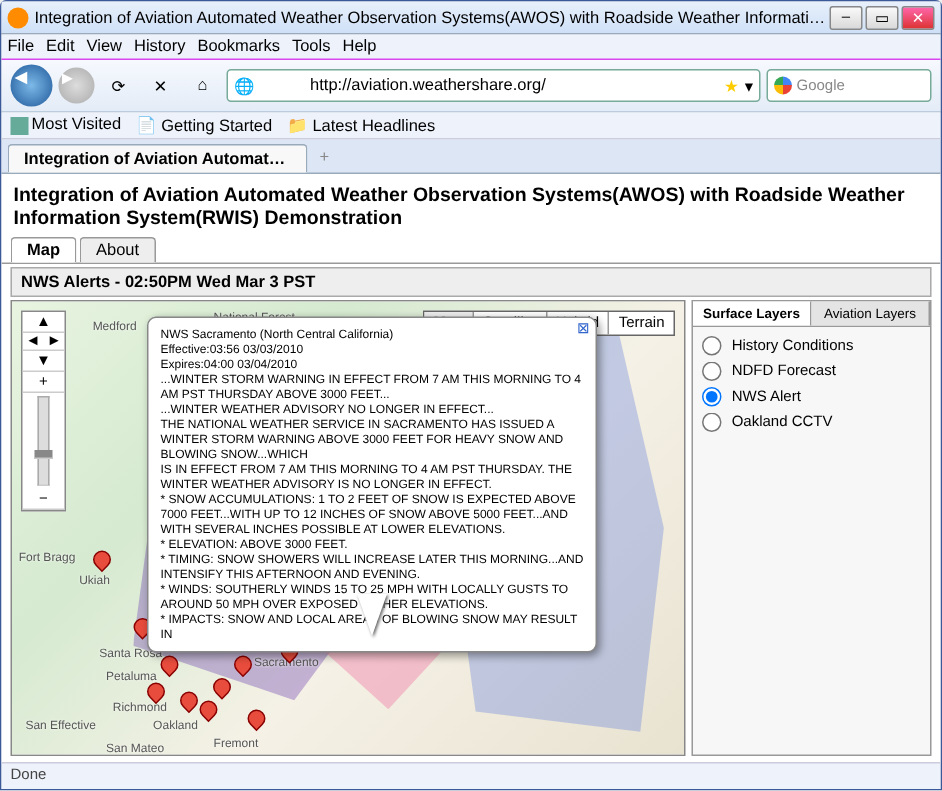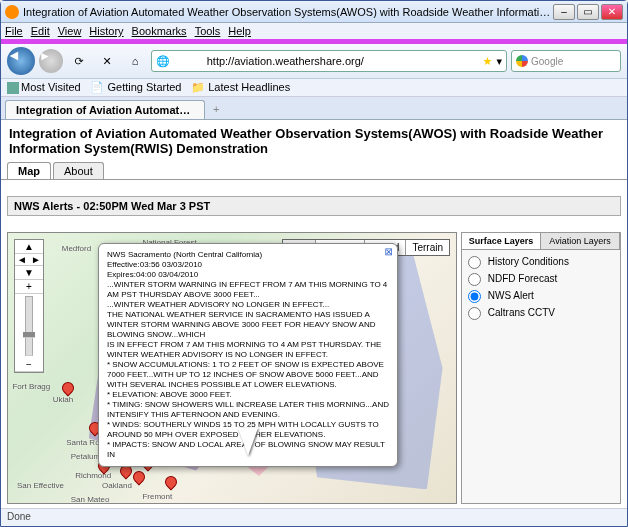--- a/index.html
+++ b/index.html
@@ -6,21 +6,21 @@
 body { font-family: "Segoe UI", Tahoma, sans-serif; font-size: 11px; width: 628px; height: 527px; overflow: hidden; background: #f0f0f0; }
 
 .window { border: 1px solid #3b5998; border-radius: 4px 4px 0 0; display: flex; flex-direction: column; height: 100%; }
 .titlebar { background: linear-gradient(#e8f0fb,#cfe0f7); height: 22px; display: flex; align-items: center; padding: 0 4px; border-bottom: 1px solid #9ab; }
 .titlebar-icon { width: 14px; height: 14px; background: #ff8c00; border-radius: 50%; margin-right: 4px; }
 .titlebar-text { flex: 1; font-size: 11px; color: #000; white-space: nowrap; overflow: hidden; text-overflow: ellipsis; }
 .win-btns { display: flex; gap: 2px; }
 .win-btn { width: 22px; height: 16px; background: linear-gradient(#f9f9f9,#d9d9d9); border: 1px solid #888; border-radius: 2px; font-size: 10px; display: flex; align-items: center; justify-content: center; }
 .win-btn.close { background: linear-gradient(#f6a,#d33); color: #fff; }
 
-.menubar { background: #eef2fa; padding: 2px 4px; display: flex; gap: 8px; font-size: 11px; border-bottom: 5px solid #d946ef; text-decoration: underline; }
+.menubar { background: #eef2fa; padding: 2px 4px; display: flex; gap: 8px; font-size: 11px; border-bottom: 1px solid #d946ef; }
 .menubar span { cursor: default; }
 
 .navbar { background: linear-gradient(#f6f9fe,#e4ecf7); padding: 3px 6px; display: flex; align-items: center; gap: 4px; border-bottom: 1px solid #bcd; }
 .nav-btn { width: 24px; height: 24px; border-radius: 4px; display: flex; align-items: center; justify-content: center; }
 .back-btn { background: radial-gradient(#7db9e8,#1e5799); border-radius: 50%; width: 28px; height: 28px; color: #fff; font-size: 14px; }
 .fwd-btn { background: radial-gradient(#ddd,#aaa); border-radius: 50%; width: 24px; height: 24px; color: #fff; font-size: 12px; }
 .urlbar { flex: 1; height: 22px; background: #fff; border: 1px solid #7a9; border-radius: 3px; display: flex; align-items: center; padding: 0 4px; gap: 4px; }
 .urlbar input { border: none; outline: none; flex: 1; font-size: 11px; margin-left: 33px; }
 .fav-star { color: #ffcc00; }
 .searchbar { width: 110px; height: 22px; background: #fff; border: 1px solid #7a9; border-radius: 3px; display: flex; align-items: center; padding: 0 4px; gap: 3px; font-size: 10px; color: #888; }
@@ -32,21 +32,21 @@
 .tabstrip { background: #dce6f4; padding: 3px 4px 0; display: flex; border-bottom: 1px solid #9ab; }
 .tab { background: #f8f8f8; border: 1px solid #9ab; border-bottom: none; border-radius: 3px 3px 0 0; padding: 3px 10px; font-size: 11px; font-weight: bold; max-width: 200px; white-space: nowrap; overflow: hidden; text-overflow: ellipsis; }
 .tab-plus { padding: 3px 8px; color: #888; }
 
 .content { flex: 1; background: #fff; display: flex; flex-direction: column; overflow: hidden; }
 .page-title { font-size: 13px; font-weight: bold; padding: 6px 8px; }
 .app-tabs { display: flex; border-bottom: 1px solid #999; padding-left: 6px; }
 .app-tab { border: 1px solid #999; border-bottom: none; padding: 2px 10px; font-size: 11px; background: #eee; margin-right: 2px; border-radius: 3px 3px 0 0; cursor: pointer; }
 .app-tab.active { background: #fff; font-weight: bold; }
 
-.alert-hdr { background: #eee; border: 1px solid #aaa; margin: 16px 6px; padding: 3px 6px; font-size: 11px; font-weight: bold; }
+.alert-hdr { background: #eee; border: 1px solid #aaa; margin: 2px 6px; padding: 3px 6px; font-size: 11px; font-weight: bold; }
 
 .main-row { flex: 1; display: flex; padding: 0 6px 4px; gap: 4px; overflow: hidden; }
 .map-wrap { flex: 1; position: relative; border: 1px solid #888; overflow: hidden; }
 .mapbg { position: absolute; inset: 0; background: linear-gradient(135deg,#e8f4e0 0%, #d5ead0 30%, #f5f1e6 60%, #e8e2d0 100%); }
 .overlay-purple { position: absolute; left: 18%; top: 8%; width: 40%; height: 80%; background: rgba(120,80,180,0.4); clip-path: polygon(20% 0, 90% 10%, 100% 60%, 60% 100%, 0 85%, 10% 30%); }
 .overlay-pink { position: absolute; left: 42%; top: 15%; width: 28%; height: 75%; background: rgba(240,150,180,0.55); clip-path: polygon(10% 0, 90% 5%, 100% 70%, 50% 100%, 0 75%); }
 .overlay-blue { position: absolute; left: 62%; top: 5%; width: 35%; height: 90%; background: rgba(100,130,220,0.35); clip-path: polygon(0 10%, 80% 0, 100% 50%, 90% 100%, 20% 95%); }
 
 .marker { position: absolute; width: 12px; height: 12px; background: #e74c3c; border: 1px solid #800; border-radius: 50% 50% 50% 0; transform: rotate(-45deg); }
 .marker.m1{left:12%;top:55%}.marker.m2{left:18%;top:70%}.marker.m3{left:22%;top:78%}.marker.m4{left:20%;top:84%}.marker.m5{left:25%;top:86%}.marker.m6{left:28%;top:88%}.marker.m7{left:30%;top:83%}.marker.m8{left:33%;top:78%}.marker.m9{left:40%;top:75%}.marker.m10{left:48%;top:72%}.marker.m11{left:55%;top:70%}.marker.m12{left:62%;top:68%}.marker.m13{left:50%;top:60%}.marker.m14{left:35%;top:90%}.marker.m15{left:26%;top:66%}
@@ -215,21 +215,21 @@
 
       <div class="sidebar">
         <div class="sb-tabs">
           <div class="sb-tab active">Surface Layers</div>
           <div class="sb-tab">Aviation Layers</div>
         </div>
         <div class="sb-body">
           <label><input type="radio" name="lyr" style=""> <span>History Conditions</span></label>
           <label><input type="radio" name="lyr" style=""> <span>NDFD Forecast</span></label>
           <label><input type="radio" name="lyr" checked="" style=""> <span>NWS Alert</span></label>
-          <label><input type="radio" name="lyr" style=""> <span>Caltrans CCTV</span></label>
+          <label><input type="radio" name="lyr" style=""> <span>Oakland CCTV</span></label>
         </div>
       </div>
     </div>
   </div>
 
   <div class="statusbar">
     <span>Done</span>
   </div>
 </div>
 

